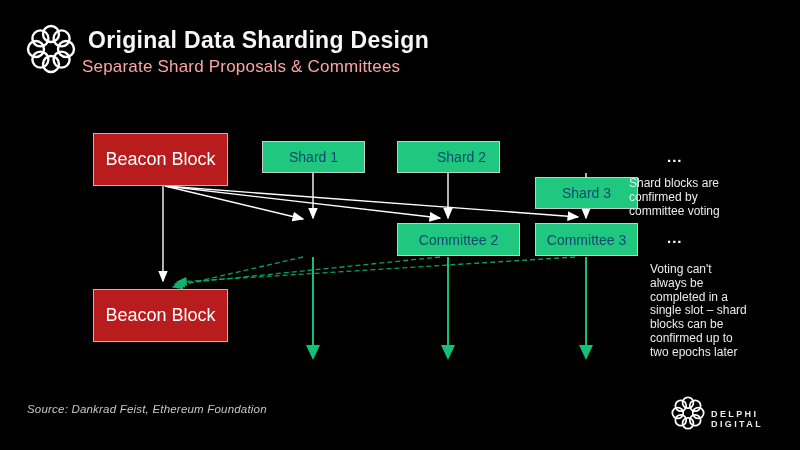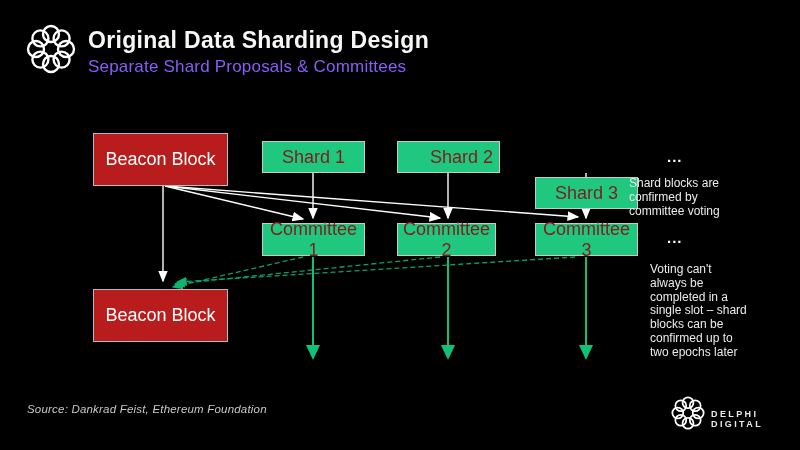--- a/index.html
+++ b/index.html
@@ -8,41 +8,41 @@
     background:#000000;
     font-family:"Liberation Sans", sans-serif;
   }
   
   .logo { position:absolute; left:26px; top:24px; }
   .title {
     position:absolute; left:88px; top:27px;
     color:#f7f7f7; font-size:23px; font-weight:700; letter-spacing:.3px;
   }
   .subtitle {
-    position:absolute; left:88px; top:57px;
-    color:#8b5cf6; font-size:17px; font-weight:400; letter-spacing:.2px;
+    position:absolute; left:82px; top:57px;
+    color:#fca5a5; font-size:17px; font-weight:400; letter-spacing:.2px;
   }
   
   .node {
     position:absolute; display:flex; align-items:center; justify-content:center;
     box-sizing:border-box; text-align:center;
   }
   .beacon {
     background:#b91c1c; border:1px solid #b7b7c4; color:#ffffff; font-size:18px;
   }
   .green-node {
-    background:#1fc87e; border:1px solid #c2cdc5; color:#7f1d1d; font-size:18px;
+    background:#1fc87e; border:1px solid #c2cdc5; color:#0c4a6e; font-size:14px;
   }
   #beacon-top    { left:93px;  top:133px; width:135px; height:53px; }
   #beacon-bottom { left:93px;  top:289px; width:135px; height:53px; }
   #shard-1 { left:262px; top:141px; width:103px; height:32px; }
   #shard-2 { left:397px; top:141px; width:103px; height:32px;padding-left:26px; }
   #shard-3 { left:535px; top:141px; width:103px; height:32px;margin-top:36px; }
   #committee-1 { left:262px; top:223px; width:103px; height:33px; }
-  #committee-2 { left:397px; top:223px; width:99px; height:33px; }
+  #committee-2 { left:397px; top:223px; width:123px; height:33px; }
   #committee-3 { left:535px; top:223px; width:103px; height:33px; }
   
   .arrows { position:absolute; left:0; top:0; width:800px; height:450px; pointer-events:none; }
   
   .ellipsis {
     position:absolute; color:#ffffff; font-size:15px; font-weight:700; letter-spacing:1px;
   }
   #ellipsis-shards { left:667px; top:148px; }
   #ellipsis-committees { left:667px; top:229px; }
   .note {
@@ -109,21 +109,20 @@
 
     <line x1="313" y1="257" x2="313" y2="358" stroke="#12c178" stroke-width="2" marker-end="url(#agb)"></line>
     <line x1="448" y1="257" x2="448" y2="358" stroke="#12c178" stroke-width="2" marker-end="url(#agb)"></line>
     <line x1="586" y1="257" x2="586" y2="358" stroke="#12c178" stroke-width="2" marker-end="url(#agb)"></line>
   </svg>
 
   <div class="node beacon" id="beacon-top">Beacon Block</div>
   <div class="node green-node" id="shard-1">Shard 1</div>
   <div class="node green-node" id="shard-2">Shard 2</div>
   <div class="node green-node" id="shard-3">Shard 3</div>
-  <div class="node green-node" id="committee-1">Committee 1</div>
   <div class="node green-node" id="committee-2">Committee 2</div>
   <div class="node green-node" id="committee-3">Committee 3</div>
   <div class="node beacon" id="beacon-bottom">Beacon Block</div>
 
   <div class="ellipsis" id="ellipsis-shards">...</div>
   <div class="note" id="note-confirm">Shard blocks are
 confirmed by
 committee voting</div>
   <div class="ellipsis" id="ellipsis-committees">...</div>
   <div class="note" id="note-voting">Voting can't

